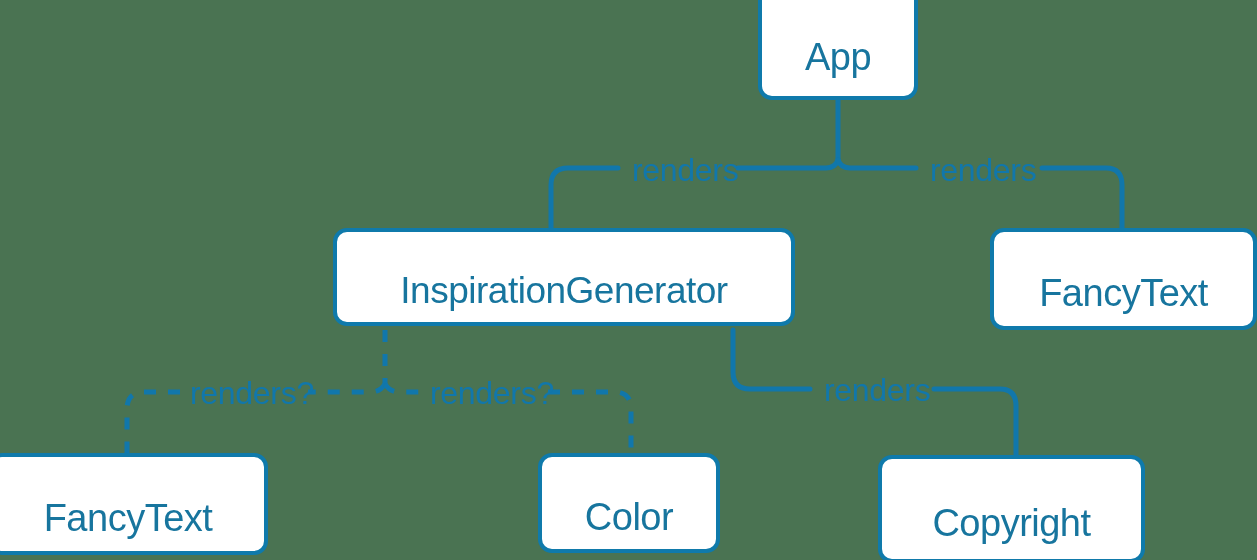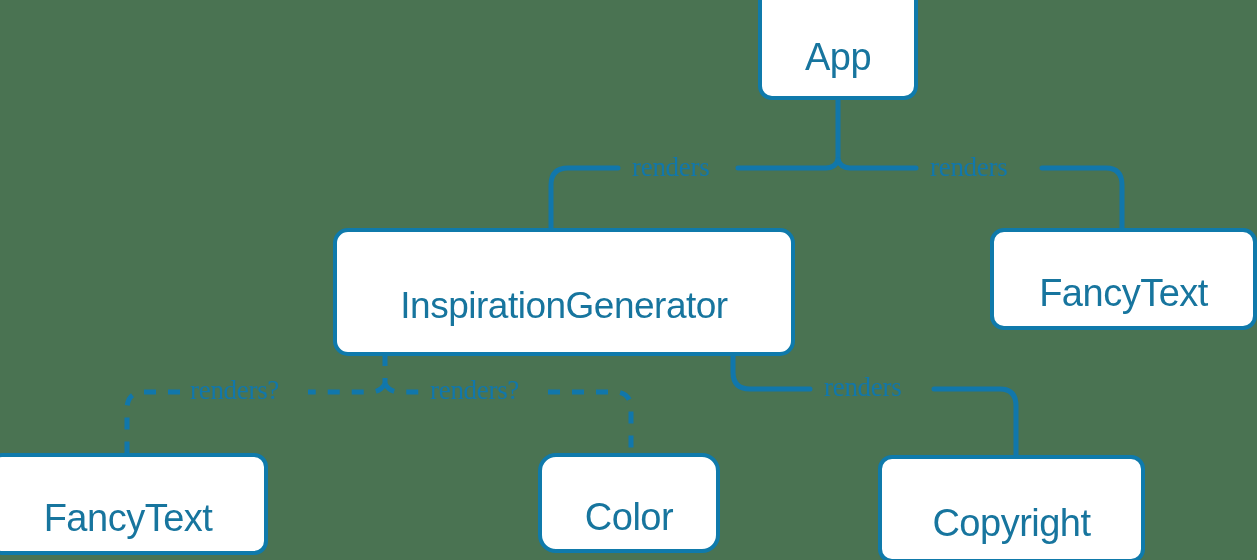--- a/index.html
+++ b/index.html
@@ -45,33 +45,33 @@
   }
   .node-label {
     display: block;
     line-height: 1;
     padding-bottom: 3px;
     margin-top: 30px;
   }
   .edge-label {
     position: absolute;
     color: #1177ab;
-    font-family: Liberation Serif, serif;
-    font-size: 27px;
+    font-family: Liberation Sans, sans-serif;
+    font-size: 32px;
     font-weight: 500;
     letter-spacing: -0.3px;
     white-space: nowrap;
     z-index: 3;
     line-height: 1;
   }
   .node-app        { left: 758px; top: -14px;  width: 160px; height: 114px; }
-  .node-insp       { left: 333px; top: 228px;  width: 462px; height: 128px; font-size: 37px; border-radius: 15px; }
+  .node-insp       { left: 333px; top: 228px;  width: 462px; height: 98px; font-size: 37px; }
   .node-fancy-r    { left: 990px; top: 228px;  width: 267px; height: 102px; }
   .node-fancy-b    { left: -12px; top: 453px;  width: 280px; height: 102px; }
-  .node-color      { left: 538px; top: 453px;  width: 182px; height: 100px; border-radius: 18px; }
+  .node-color      { left: 538px; top: 453px;  width: 182px; height: 100px; }
   .node-copyright  { left: 878px; top: 455px;  width: 267px; height: 108px; }
 
   .lbl-renders-left   { left: 632px; top: 154px; }
   .lbl-renders-right  { left: 930px; top: 154px; }
   .lbl-renders-copy   { left: 824px; top: 374px; }
   .lbl-renders-q1     { left: 190px; top: 377px; }
   .lbl-renders-q2     { left: 430px; top: 377px; }
 </style>
 </head>
 <body>

